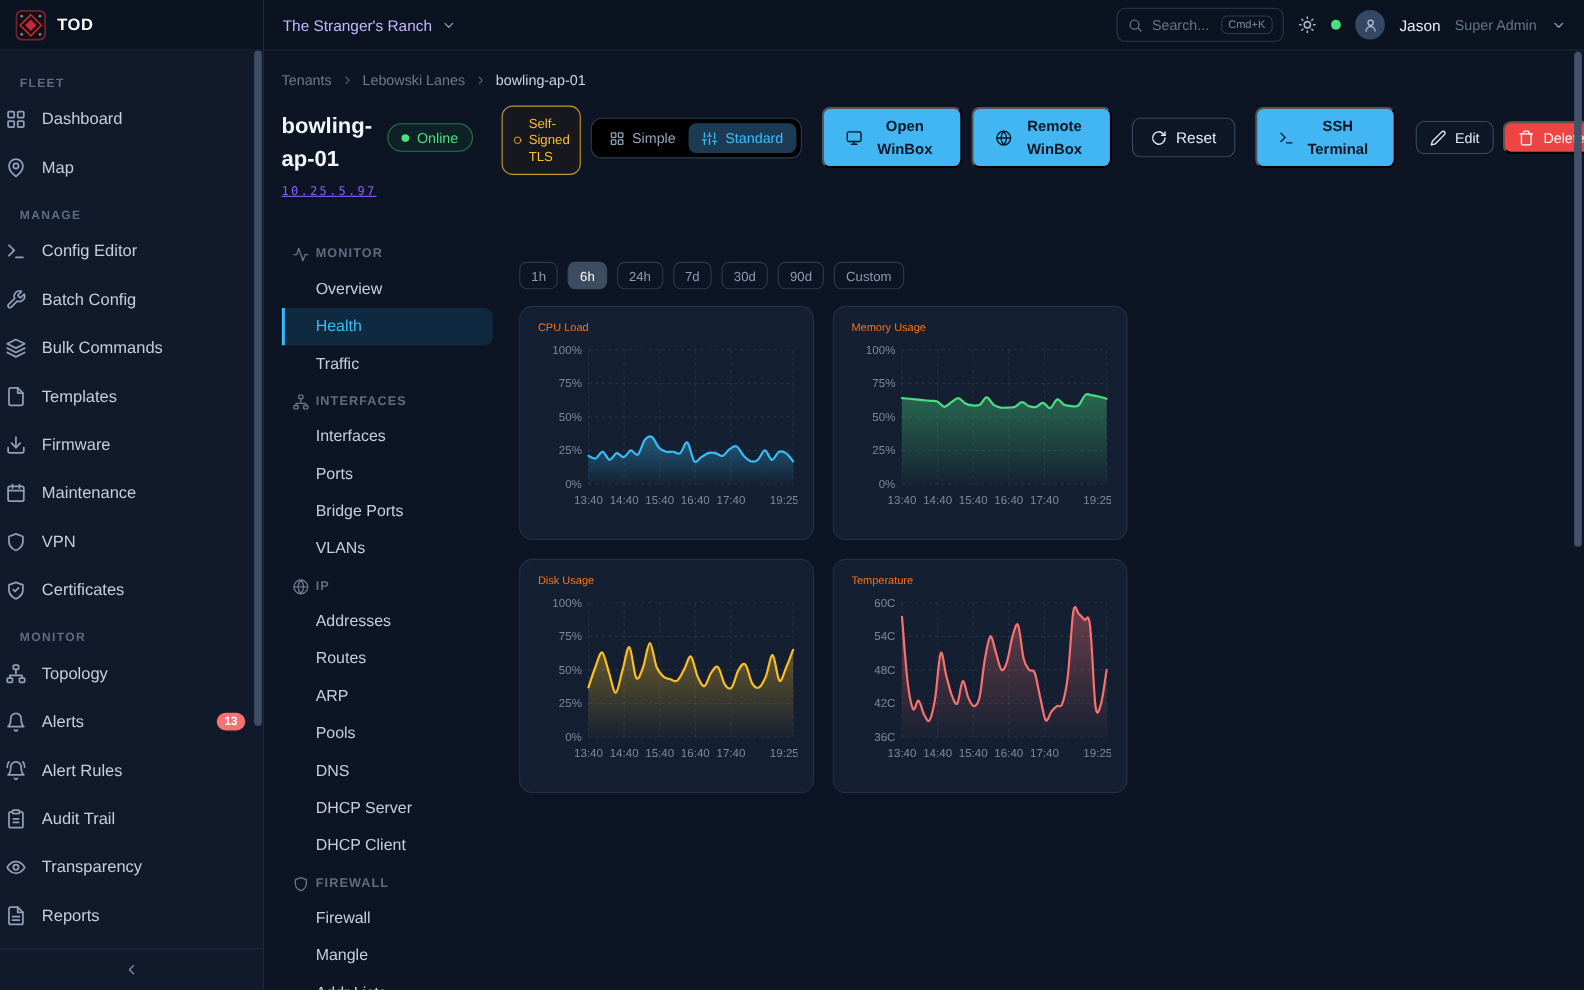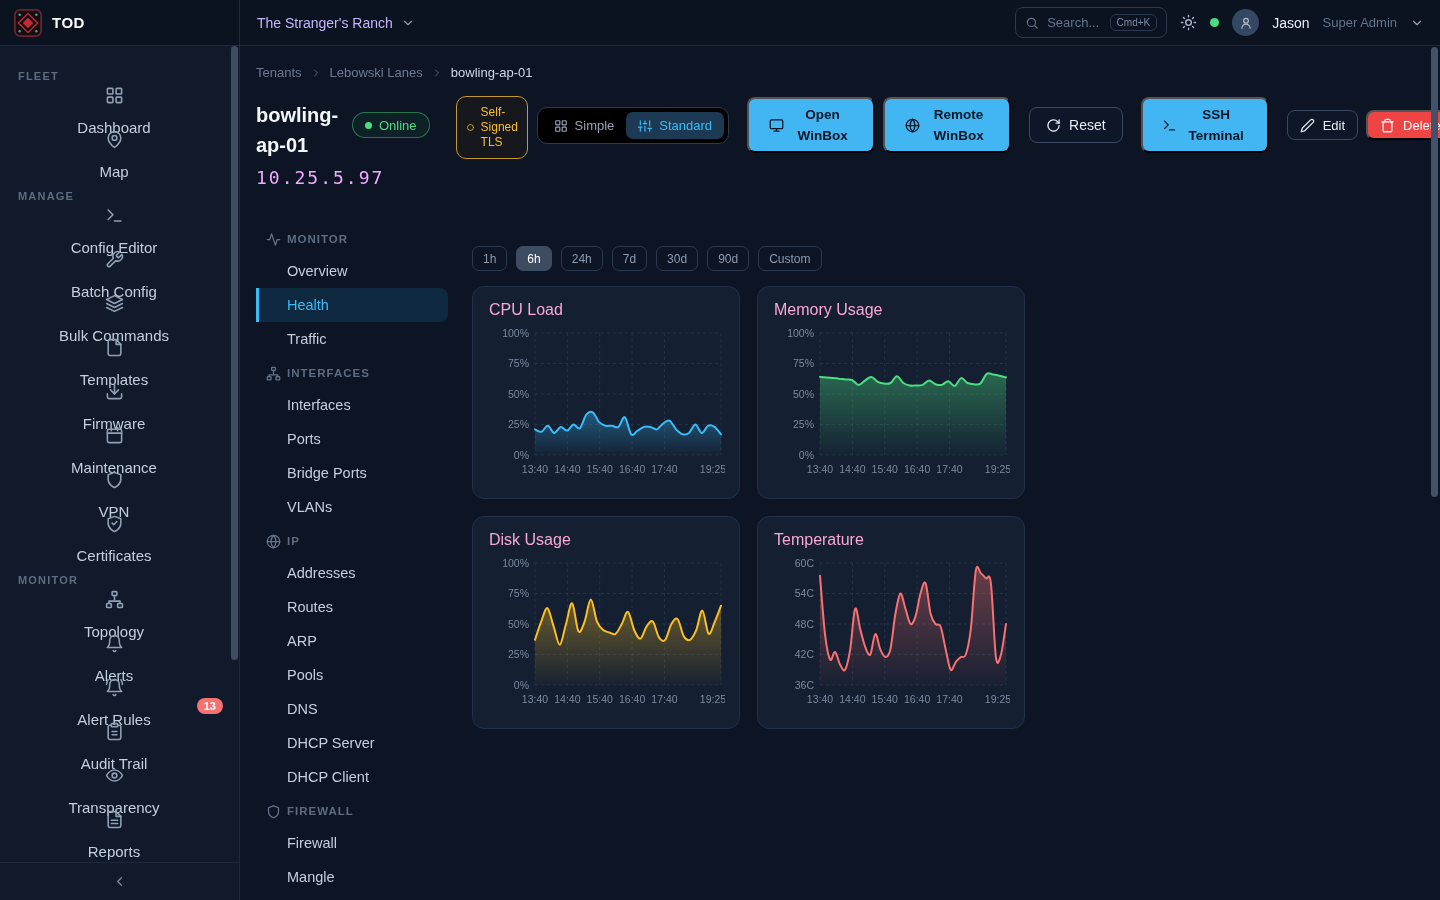--- a/index.html
+++ b/index.html
@@ -33,38 +33,38 @@
   .user-chevron { width:14px; height:14px; color:#94a3b8; }
 
   
   .app-body { display:flex; height:854px; }
 
   
   .sidebar { width:240px; flex:none; background:#101a2b; border-right:1px solid #1d2a3d; display:flex; flex-direction:column; position:relative; }
   .side-scroll { flex:1; overflow:hidden; padding-top:24px; }
   .side-label { margin:16px 18px 4px; font-size:11px; font-weight:bold; letter-spacing:1.2px; color:#5d6c82; }
   .side-section:first-child .side-label { margin-top:0; }
-  .side-item { height:44px; display:flex; align-items:center; gap:14px; padding:0 16px 0 5px; font-size:15px; color:#c4cfdd; cursor:pointer;flex-direction:column; }
+  .side-item { height:44px; display:flex; align-items:center; gap:14px; padding:0 16px 0 5px; font-size:15px; color:#c4cfdd; cursor:pointer; }
   .side-item .ic { width:19px; height:19px; color:#8fa0b5; }
   .side-badge { margin-left:auto; background:#f87171; color:#fff; font-size:11px; font-weight:bold; border-radius:9px; padding:2px 7px; }
   .side-footer { height:38px; border-top:1px solid #1d2a3d; display:flex; align-items:center; justify-content:center; color:#7c8ba1; cursor:pointer; flex:none; }
   .side-footer .ic { width:15px; height:15px; }
   .side-scrollbar { position:absolute; top:0; right:1px; width:7px; height:614px; background:#3e4d63; border-radius:4px; }
 
   
   .content { flex:1; position:relative; }
   .breadcrumb { margin:19px 0 0 16px; display:flex; align-items:center; gap:8px; font-size:13px; color:#6b7a90; }
   .breadcrumb .ic { width:12px; height:12px; color:#54627a; }
   .crumb { cursor:pointer; }
   .crumb.current { color:#cdd6e1; cursor:default; }
 
   .device-header { margin:16px 16px 0; display:flex; align-items:flex-start; }
   .device-title-block { width:90px; flex:none; }
   .device-name { font-size:20px; font-weight:bold; line-height:30px; color:#f4f7fa; margin-top:4px; word-break:break-word; }
-  .device-ip { margin-top:7px; font-family:"DejaVu Sans Mono", monospace; font-size:18px; letter-spacing:2px; color:#f0abfc; }
+  .device-ip { margin-top:7px; font-family:"DejaVu Sans Mono", monospace; font-size:11px; letter-spacing:2px; color:#8b5cf6;text-decoration:underline; }
   .online-badge { margin:16px 0 0 6px; display:flex; align-items:center; gap:7px; height:26px; padding:0 12px; border:1px solid rgba(74,222,128,.45); background:rgba(16,62,43,.30); border-radius:999px; color:#4ade80; font-size:13px; }
   .online-dot { width:7px; height:7px; border-radius:50%; background:#4ade80; }
   .tls-badge { margin-left:26px; width:72px; display:flex; align-items:flex-start; gap:6px; padding:8px 8px 8px 9px; border:1px solid #c49a2e; background:rgba(50,37,10,.25); border-radius:10px; color:#fbbf24; font-size:12px; line-height:15px; }
   .tls-badge .ic { width:9px; height:9px; margin-top:18px; }
   .tls-text { width:44px; }
   .segmented { margin:11px 0 0 9px; display:flex; align-items:center; padding:4px; background:#000000; border:1px solid #2c3a4f; border-radius:10px; height:37px; }
   .seg-opt { display:flex; align-items:center; gap:7px; padding:0 12px; height:27px; font-size:13px; color:#94a3b8; border-radius:7px; cursor:pointer; }
   .seg-opt .ic { width:14px; height:14px; }
   .seg-opt.active { background:#1d3a54; color:#38bdf8; }
 
@@ -89,21 +89,21 @@
   .dnav-item { height:34px; display:flex; align-items:center; padding-left:31px; font-size:14.5px; color:#c4cfdd; border-radius:8px; cursor:pointer; }
   .dnav-item.active { background:#0f2940; color:#38bdf8; border-left:3px solid #38bdf8; padding-left:28px; border-radius:0 8px 8px 0; }
 
   
   .charts-col { padding-left:24px; }
   .pills { display:flex; gap:9px; margin-top:22px; }
   .pill { height:25px; display:flex; align-items:center; padding:0 10px; border-radius:7px; border:1px solid #2b3a4f; font-size:12px; color:#8b9bb0; cursor:pointer; }
   .pill.active { background:#3d4c60; border-color:#3d4c60; color:#fff; }
   .charts-grid { display:grid; grid-template-columns:268px 268px; gap:17px; margin-top:15px; }
   .chart-card { height:213px; background:#141f31; border:1px solid #22304a; border-radius:12px; padding:14px 16px 0; }
-  .chart-title { font-size:16px; color:#f9a8d4; }
+  .chart-title { font-size:10px; color:#f97316; }
 
   .win-scrollbar { position:fixed; top:47px; right:2px; width:7px; height:450px; background:#42526a; border-radius:4px; }
 </style>
 </head>
 <body>
 
 <div class="topbar">
   <div class="brand">
     <span class="ic" style="width:28px;height:28px;">
       <svg viewBox="0 0 32 32">

